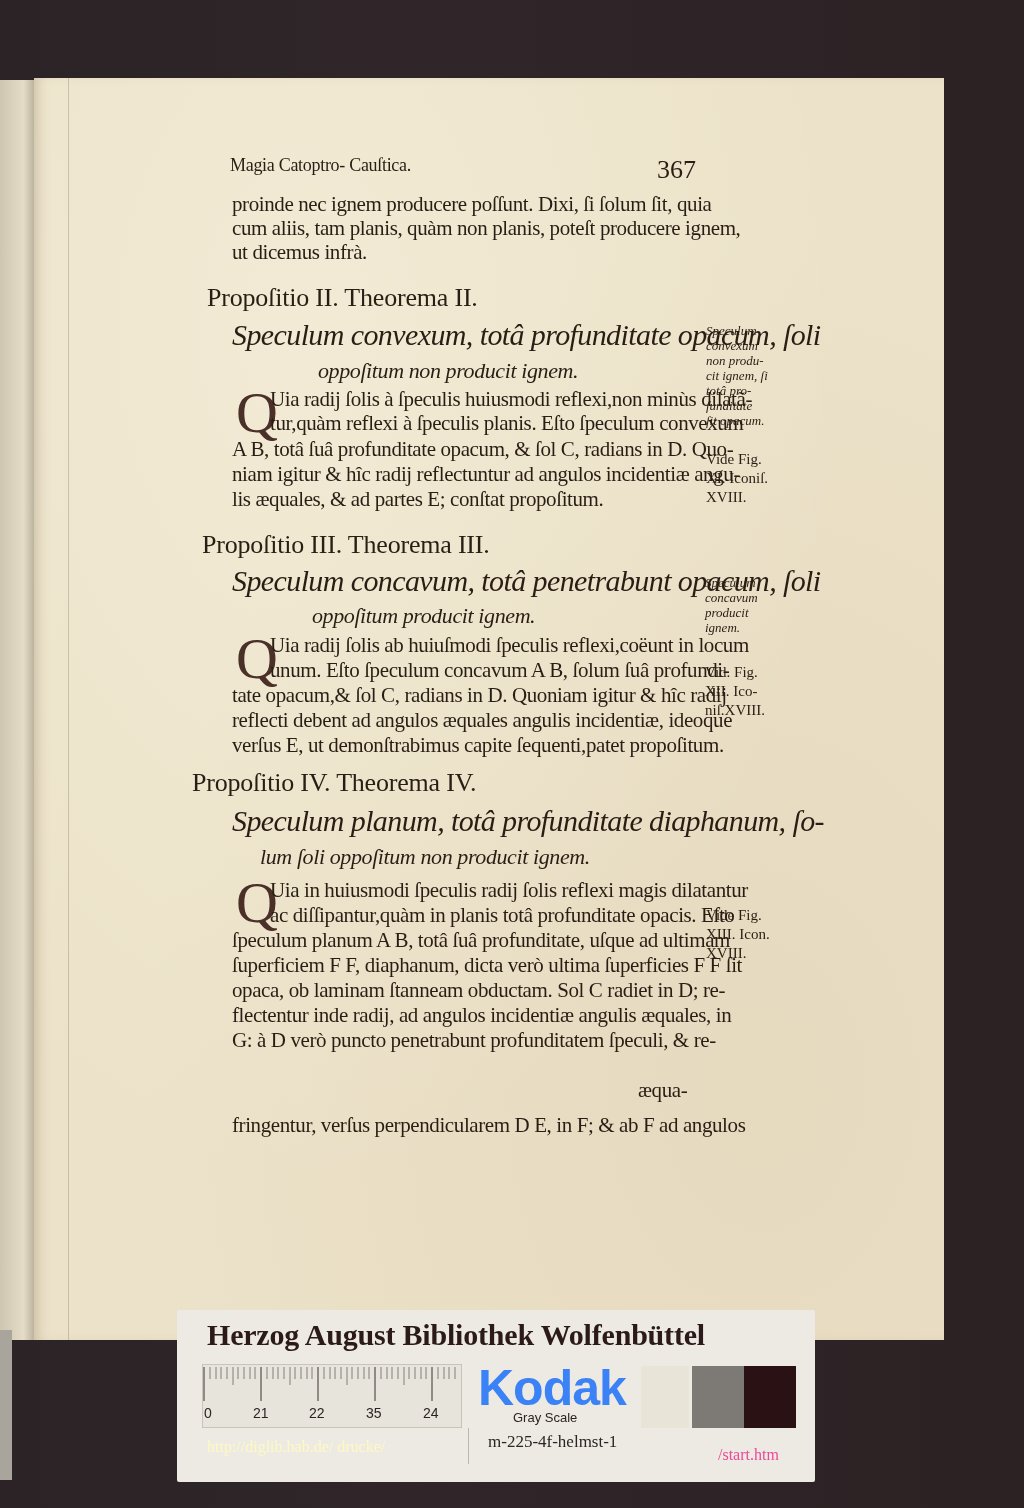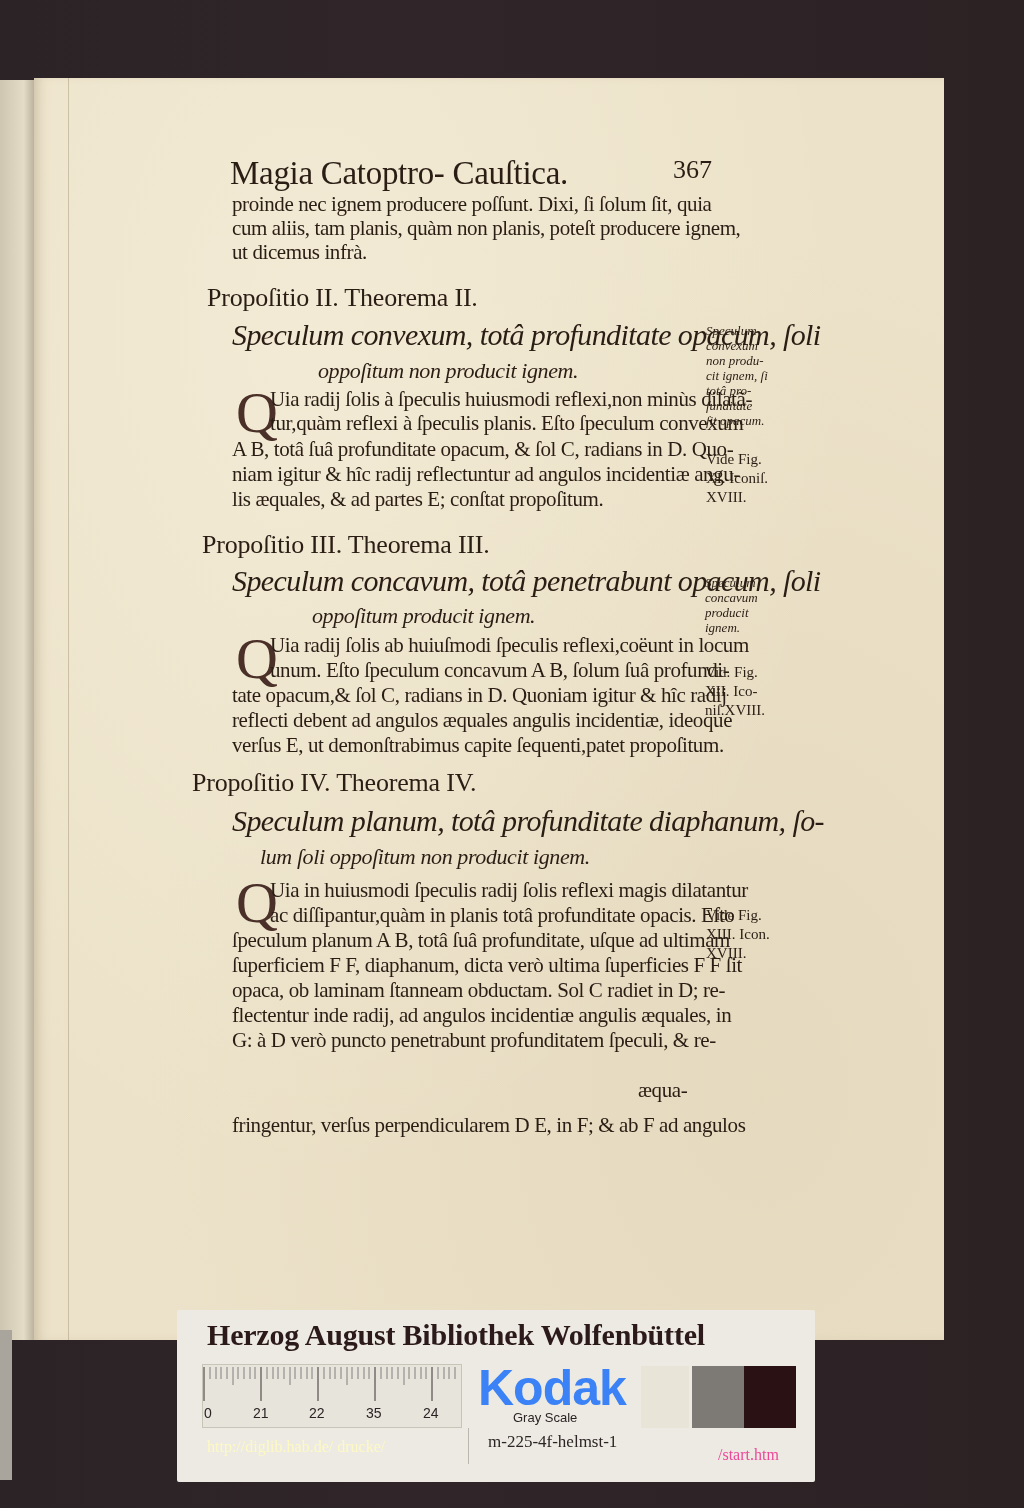--- a/index.html
+++ b/index.html
@@ -29,22 +29,22 @@
       box-shadow: inset 10px 0 14px -8px rgba(120,100,70,0.35);
     }
     .gutter-line {
       position: absolute; left: 68px; top: 78px; width: 1px; height: 1262px;
       background: rgba(140,120,90,0.35);
     }
     .text {
       position: absolute; color: #2a1d14; white-space: nowrap;
       font-family: "Liberation Serif", serif;
     }
-    .header-title { left: 230px; top: 155px; font-size: 33px; letter-spacing: -0.3px; }
-    .page-number { left: 657px; top: 155px; font-size: 26px; margin-left: 16px; }
+    .header-title { left: 230px; top: 155px; font-size: 18px; letter-spacing: -0.3px; }
+    .page-number { left: 657px; top: 155px; font-size: 26px; }
     .body-line { font-size: 21px; letter-spacing: -0.4px; left: 232px; }
     .prop-heading { font-size: 26px; letter-spacing: -0.2px; }
     .italic-head { font-style: italic; font-size: 30px; letter-spacing: -0.6px; text-align: right; }
     .italic-sub { font-style: italic; font-size: 22px; letter-spacing: -0.4px; }
     .drop-cap {
       position: absolute; font-family: "Liberation Serif", serif;
       font-size: 58px; line-height: 58px; color: #4a3028;
     }
     .margin-note {
       position: absolute; font-family: "Liberation Serif", serif;

